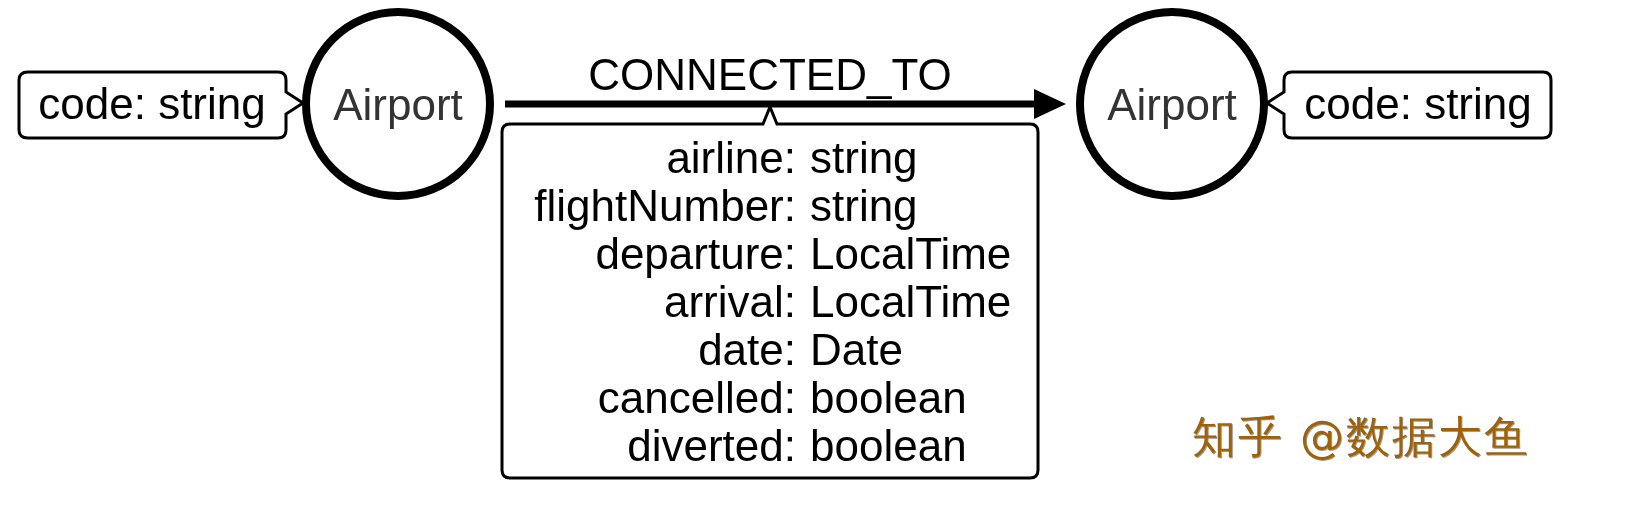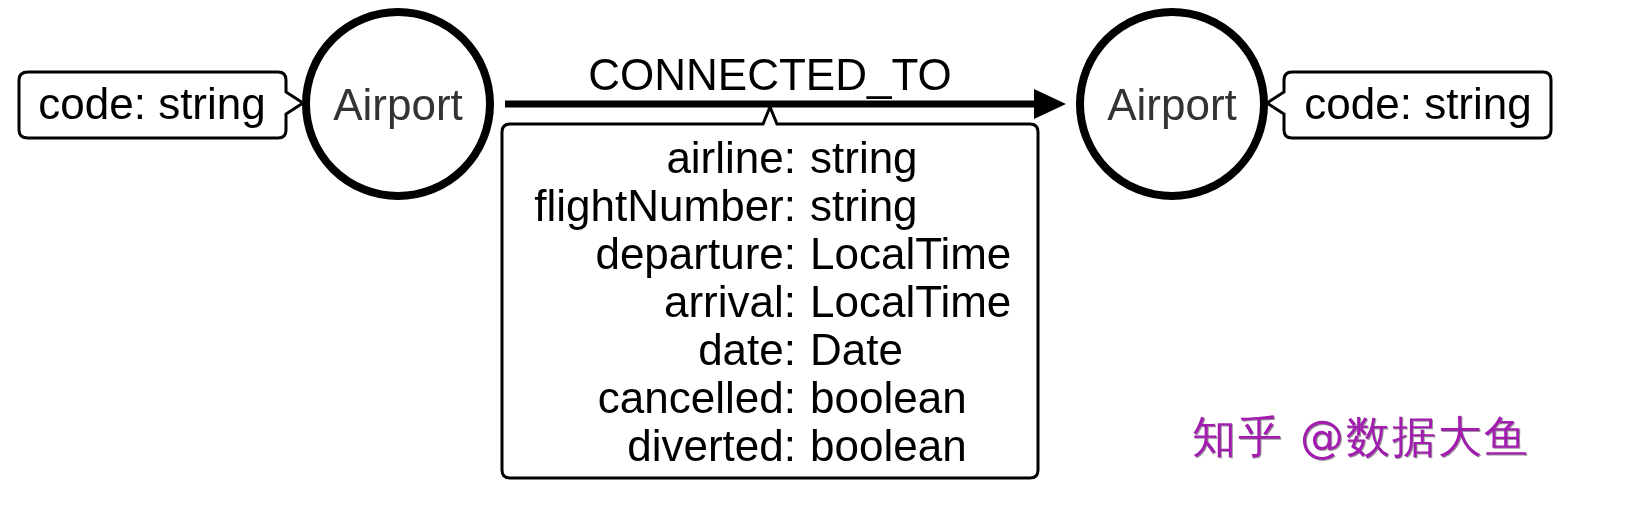--- a/index.html
+++ b/index.html
@@ -4,21 +4,21 @@
   <style>
     html, body { margin: 0; padding: 0; background: #ffffff; }
     body { width: 1635px; height: 520px; position: relative; overflow: hidden;
            font-family: "Liberation Sans", sans-serif; }
     svg { position: absolute; left: 0; top: 0; }
     .node-label { font-size: 44px; fill: #333333; }
     .tag-text { font-size: 44px; fill: #000000; }
     .rel-label { font-size: 44px; fill: #000000; }
     .prop-text { font-size: 44px; fill: #000000; }
     .watermark { position: absolute; left: 1192px; top: 408px; font-size: 44px;
-                 color: #a21caf; letter-spacing: 2px; white-space: nowrap;
+                 color: #a16207; letter-spacing: 2px; white-space: nowrap;
                  font-family: "DejaVu Sans", sans-serif;
                  text-shadow: 1px 1px 0 #9a9a9a; }
   </style>
 </head>
 <body>
 
 <svg width="1635" height="520" viewBox="0 0 1635 520">
 
   <g>
     <path d="M28,72 H278 Q286,72 286,80 V92 L303,103 L286,114 V130 Q286,138 278,138 H28 Q19,138 19,130 V80 Q19,72 28,72 Z" fill="#ffffff" stroke="#000000" stroke-width="3"></path>

